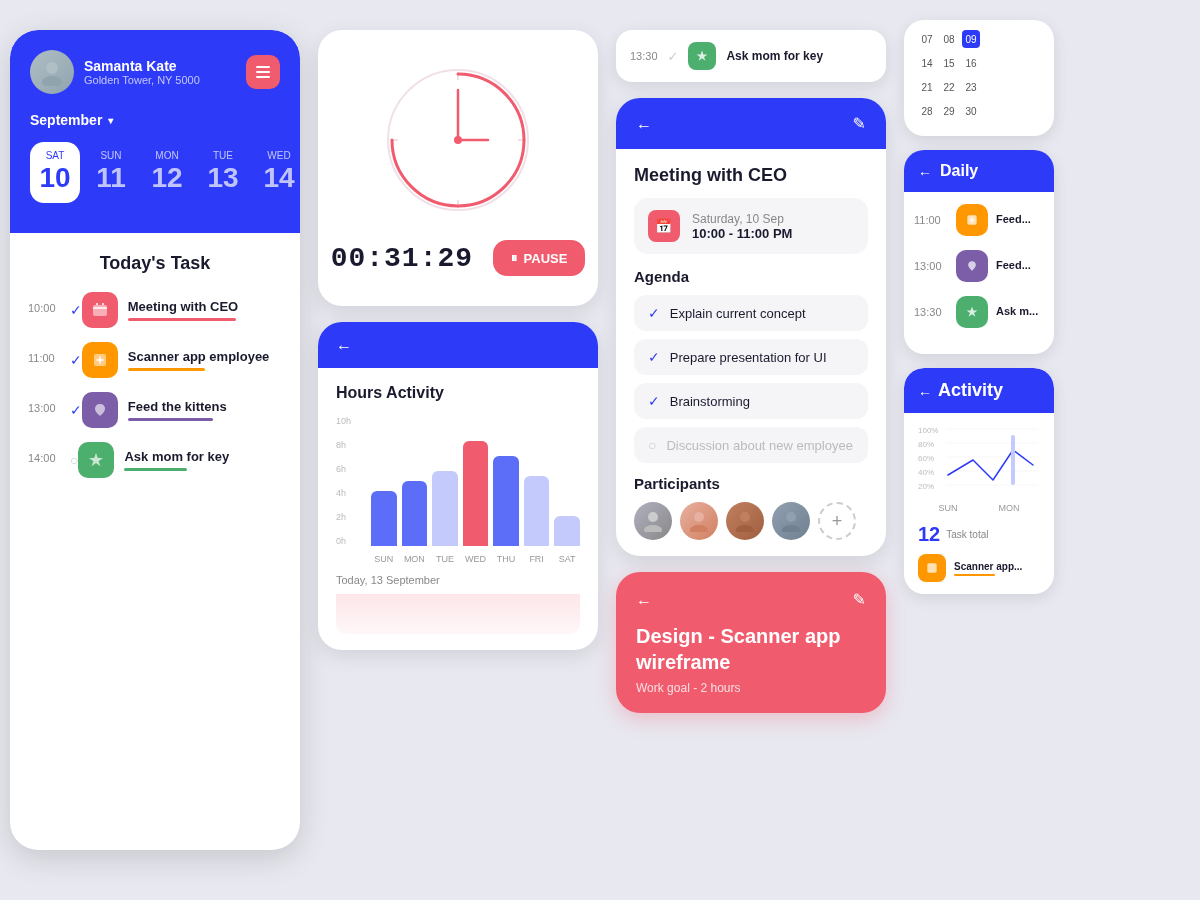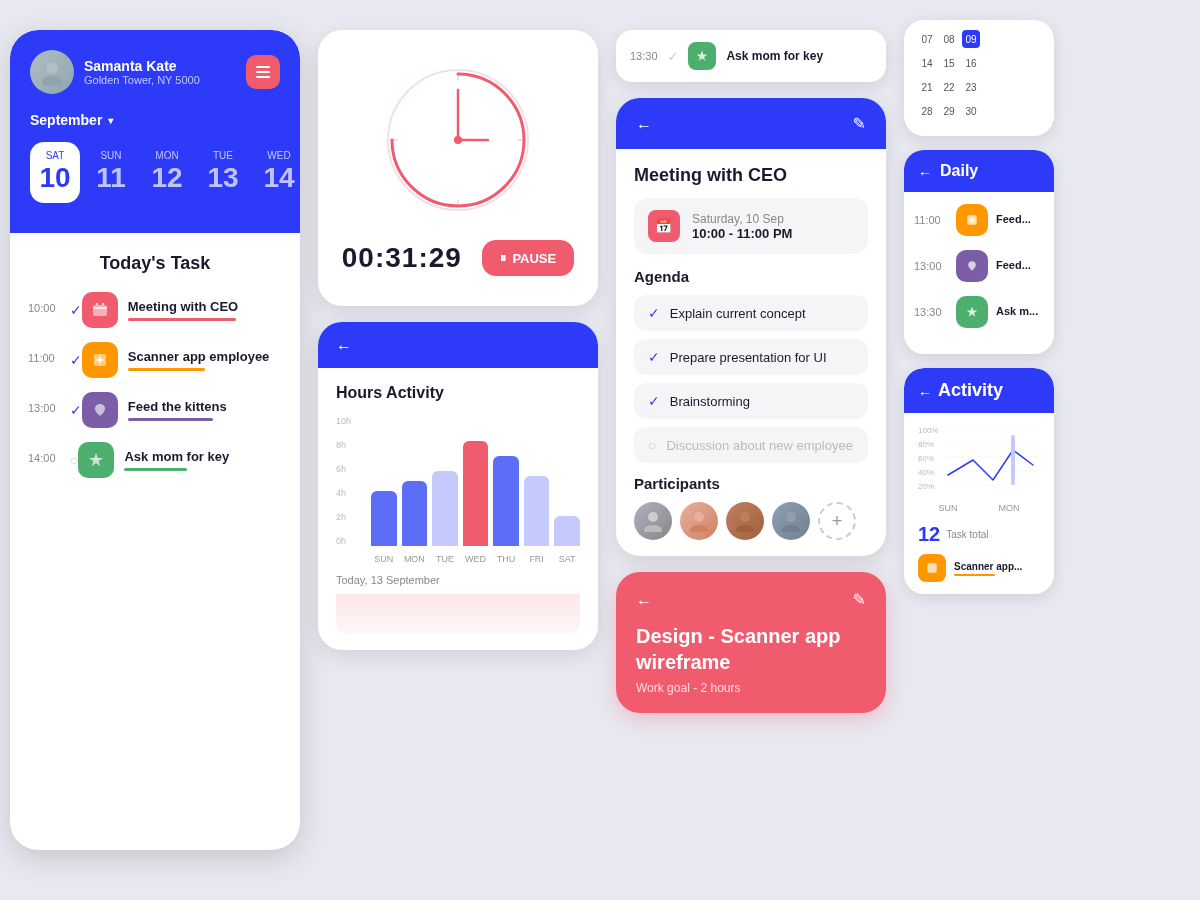--- a/index.html
+++ b/index.html
@@ -204,20 +204,21 @@
     .timer-display {
       display: flex;
       align-items: center;
       gap: 20px;
     }
     .timer-text {
       font-size: 28px;
       font-weight: 700;
       color: #1a1a2e;
       letter-spacing: 1px;
+      font-family: Liberation Mono, monospace;
     }
     .pause-btn {
       background: #f05b6e;
       color: white;
       border: none;
       border-radius: 14px;
       padding: 10px 18px;
       font-size: 13px;
       font-weight: 600;
       cursor: pointer;

